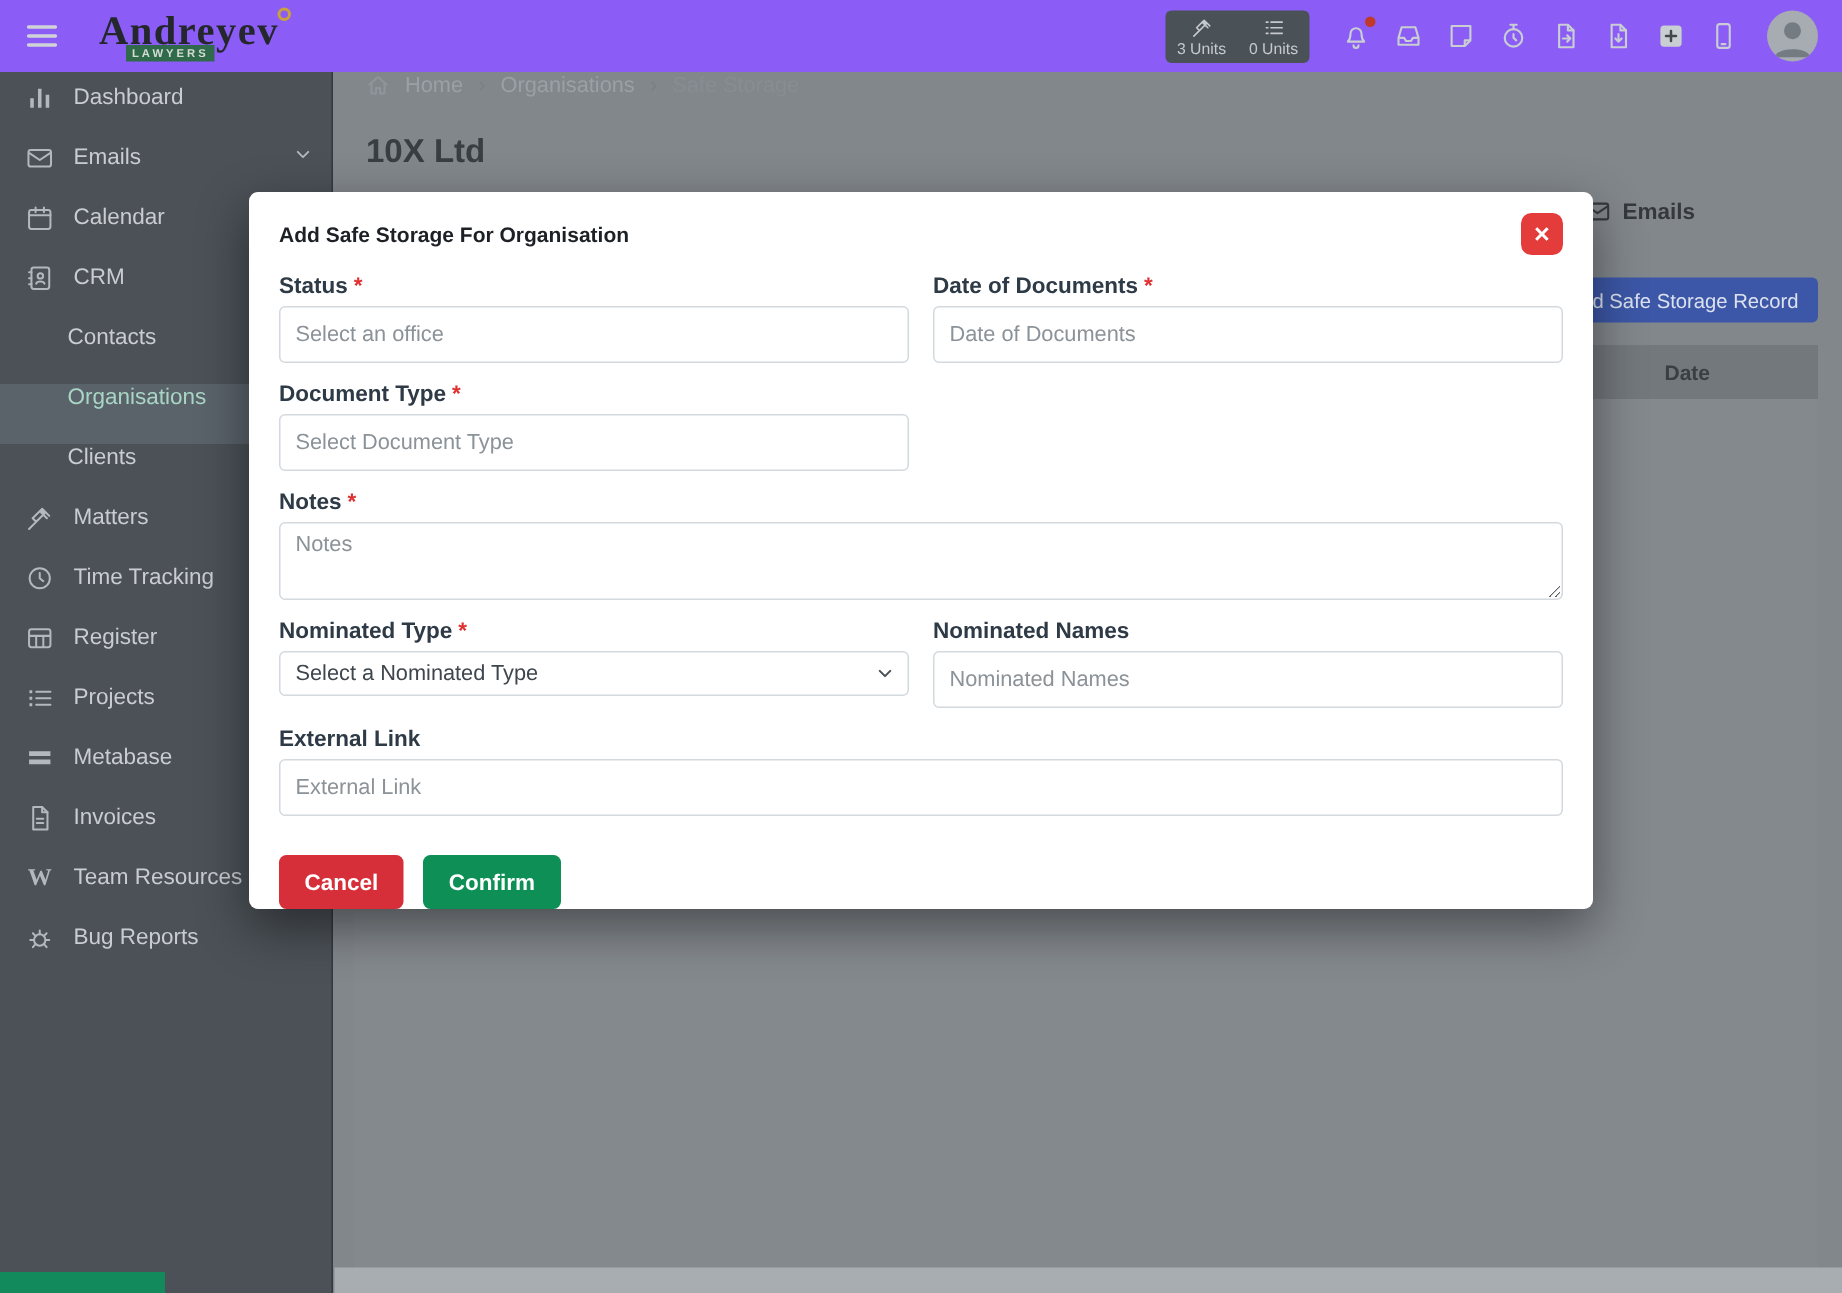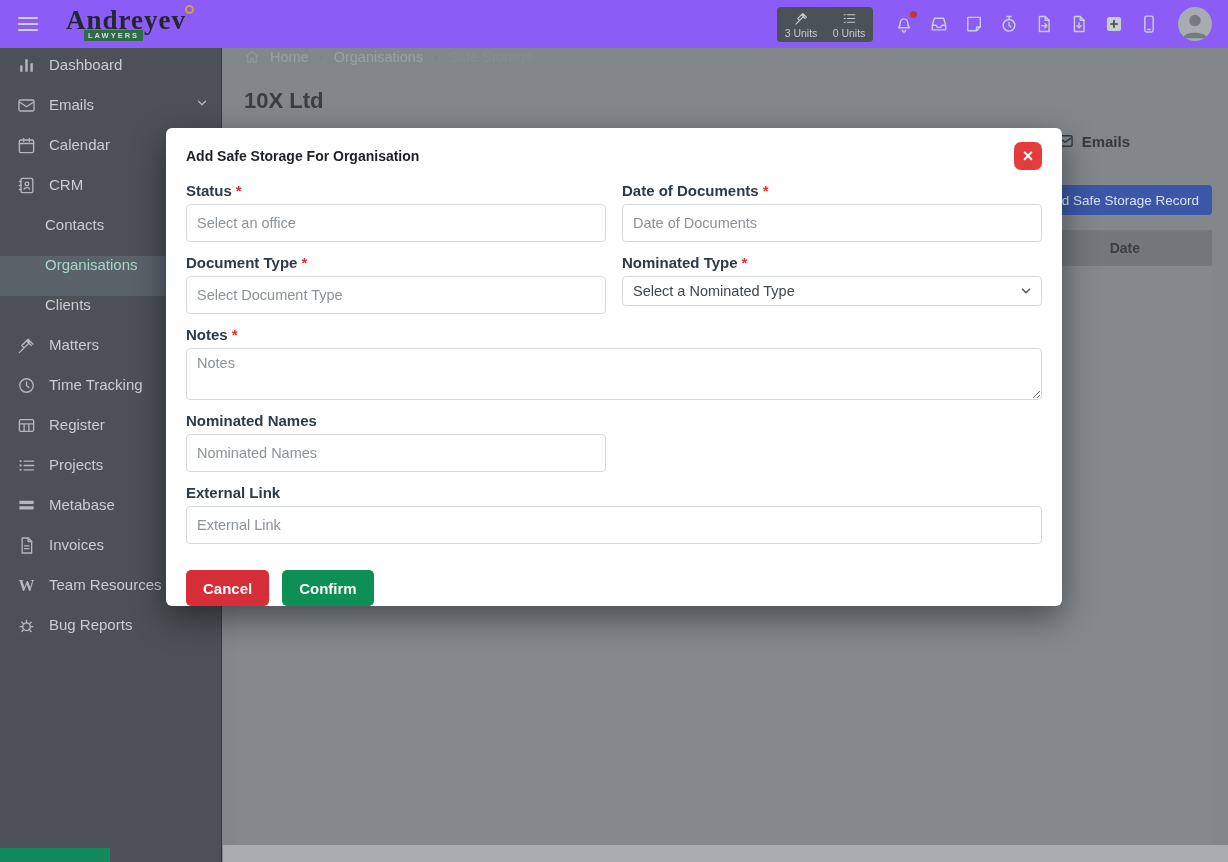--- a/index.html
+++ b/index.html
@@ -379,37 +379,37 @@
       <label class="flabel"><span>Date of Documents</span><span class="req">*</span></label>
       <input class="input" placeholder="Date of Documents" style="">
     </div>
 
 
     <div class="field">
       <label class="flabel"><span>Document Type</span><span class="req">*</span></label>
       <input class="input" placeholder="Select Document Type" style="">
     </div>
 
+    <div class="field full">
+      <label class="flabel"><span>Notes</span><span class="req">*</span></label>
+      <textarea class="textarea" placeholder="Notes" style=""></textarea>
+    </div>
+
     <div class="field">
       <label class="flabel"><span>Nominated Type</span><span class="req">*</span></label>
       <div class="select-wrap">
         <select class="select">
           <option value="">Select a Nominated Type</option>
         </select>
         <span class="sel-chevron"><svg viewBox="0 0 24 24" fill="none" stroke="currentColor" stroke-width="2.4" stroke-linecap="round" stroke-linejoin="round">
               <path d="M6 9l6 6 6-6"></path>
             </svg></span>
       </div>
     </div>
 
-    <div class="field full">
-      <label class="flabel"><span>Notes</span><span class="req">*</span></label>
-      <textarea class="textarea" placeholder="Notes" style=""></textarea>
-    </div>
-
     <div class="field">
       <label class="flabel"><span>Nominated Names</span></label>
       <input class="input" placeholder="Nominated Names" style="">
     </div>
 
     <div class="field full">
       <label class="flabel"><span>External Link</span></label>
       <input class="input" placeholder="External Link" style="">
     </div>
 

